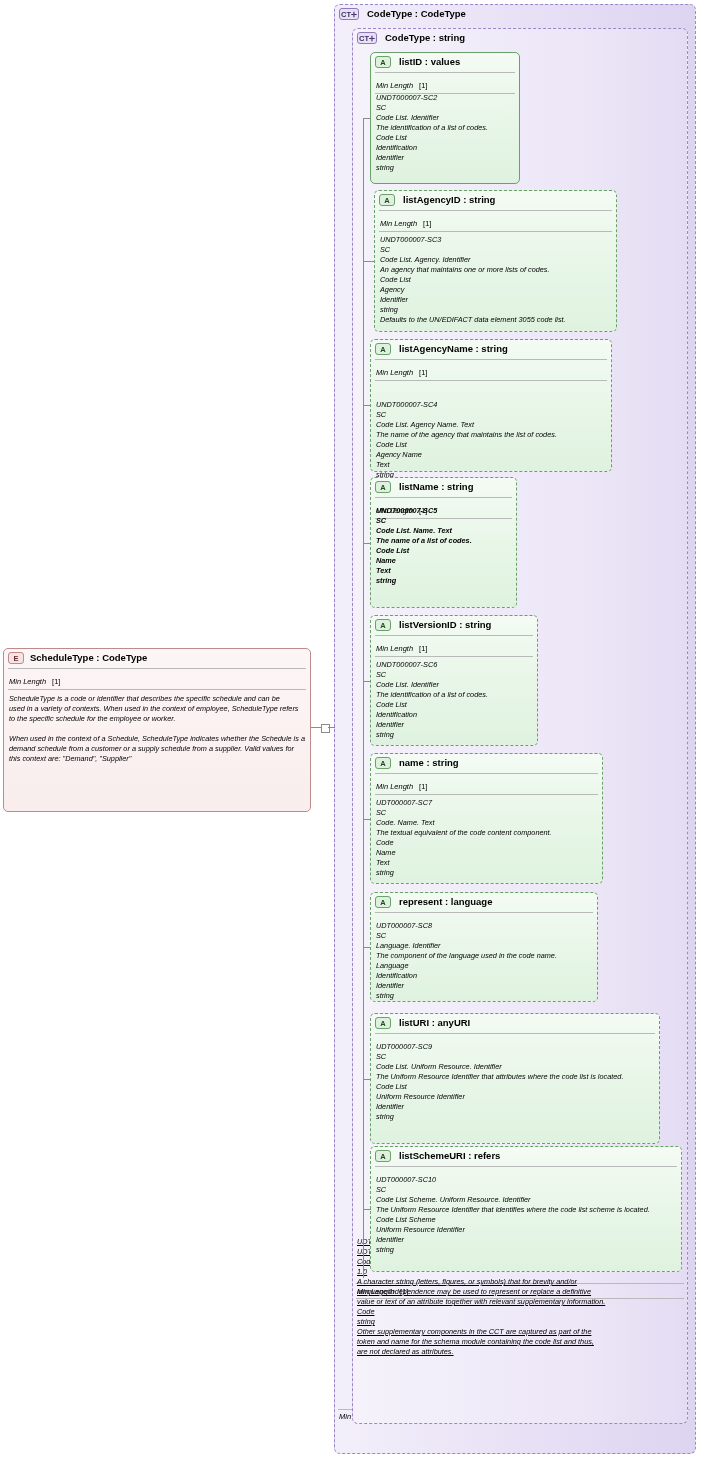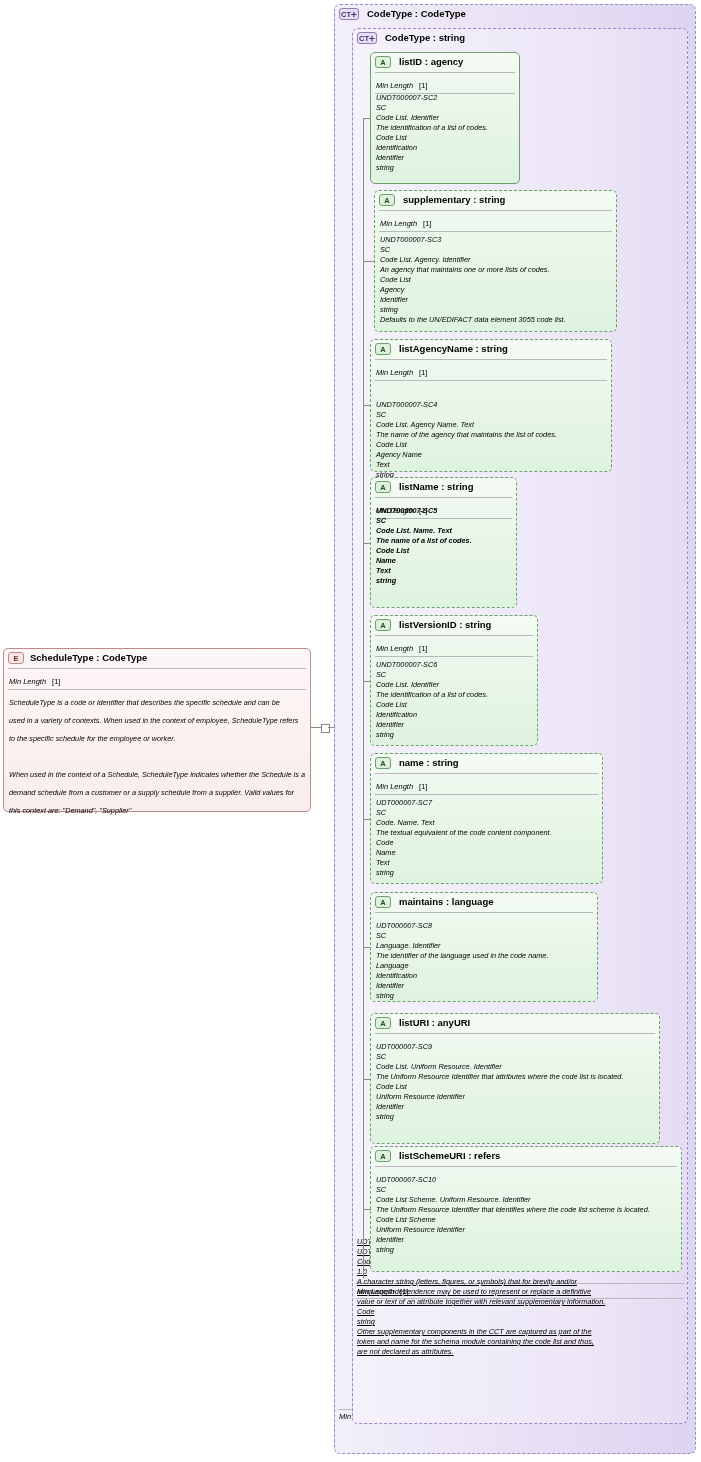--- a/index.html
+++ b/index.html
@@ -45,21 +45,21 @@
   .badge.e{border:1px solid #c08a8a;background:#f6e3e3;color:#6a2d2d;}
   .badge .plus{font-size:7px;}
 
   .rule{position:absolute;left:4px;right:4px;height:0;border-top:1px solid #b9b9b9;}
 
   .minlen{position:absolute;font-style:italic;font-size:7.5px;white-space:nowrap;}
   .minlen .card{font-style:normal;padding-left:6px;}
 
   .lines{position:absolute;left:5px;right:4px;font-style:italic;font-size:7.3px;line-height:10px;white-space:pre-wrap;}
 
-  .desc{position:absolute;left:5px;right:5px;font-style:italic;font-size:7.3px;line-height:18px;white-space:pre-wrap;}
+  .desc{position:absolute;left:5px;right:5px;font-style:italic;font-size:7.3px;line-height:10px;white-space:pre-wrap;}
 
   
   .hline{position:absolute;height:0;border-top:1px solid #8b8b8b;}
   .vline{position:absolute;width:0;border-left:1px solid #8b8b8b;}
   .conn-sq{position:absolute;width:7px;height:7px;border:1px solid #8b8b8b;background:#fff;}
 </style>
 </head>
 <body>
 
 <div class="canvas">
@@ -97,41 +97,41 @@
 value or text of an attribute together with relevant supplementary information.
 Code
 string
 Other supplementary components in the CCT are captured as part of the
 token and name for the schema module containing the code list and thus,
 are not declared as attributes.</div>
 
   <div class="box attr solid" style="left:370px;top:52px;width:150px;height:132px;">
     <div class="hdr">
       <span class="badge a">A</span>
-      <span class="title">listID      : agency</span>
+      <span class="title">listID      : values</span>
     </div>
     <div class="rule" style="top:19px;"></div>
     <div class="minlen" style="left:5px;top:28px;">
       <span>Min Length</span><span class="card">[1]</span>
     </div>
     <div class="rule" style="top:40px;"></div>
     <div class="lines" style="top:40px;">UNDT000007-SC2
 SC
 Code List. Identifier
 The identification of a list of codes.
 Code List
 Identification
 Identifier
 string</div>
   </div>
 
   <div class="box attr" style="left:374px;top:190px;width:243px;height:142px;">
     <div class="hdr">
       <span class="badge a">A</span>
-      <span class="title">supplementary : string</span>
+      <span class="title">listAgencyID : string</span>
     </div>
     <div class="rule" style="top:19px;"></div>
     <div class="minlen" style="left:5px;top:28px;">
       <span>Min Length</span><span class="card">[1]</span>
     </div>
     <div class="rule" style="top:40px;"></div>
     <div class="lines" style="top:44px;">UNDT000007-SC3
 SC
 Code List. Agency. Identifier
 An agency that maintains one or more lists of codes.
@@ -218,27 +218,27 @@
 The textual equivalent of the code content component.
 Code
 Name
 Text
 string</div>
   </div>
 
   <div class="box attr" style="left:370px;top:892px;width:228px;height:110px;">
     <div class="hdr">
       <span class="badge a">A</span>
-      <span class="title">maintains : language</span>
+      <span class="title">represent : language</span>
     </div>
     <div class="rule" style="top:19px;"></div>
     <div class="lines" style="top:28px;">UDT000007-SC8
 SC
 Language. Identifier
-The identifier of the language used in the code name.
+The component of the language used in the code name.
 Language
 Identification
 Identifier
 string</div>
   </div>
 
   <div class="box attr" style="left:370px;top:1013px;width:290px;height:131px;">
     <div class="hdr">
       <span class="badge a">A</span>
       <span class="title">listURI      : anyURI</span>

